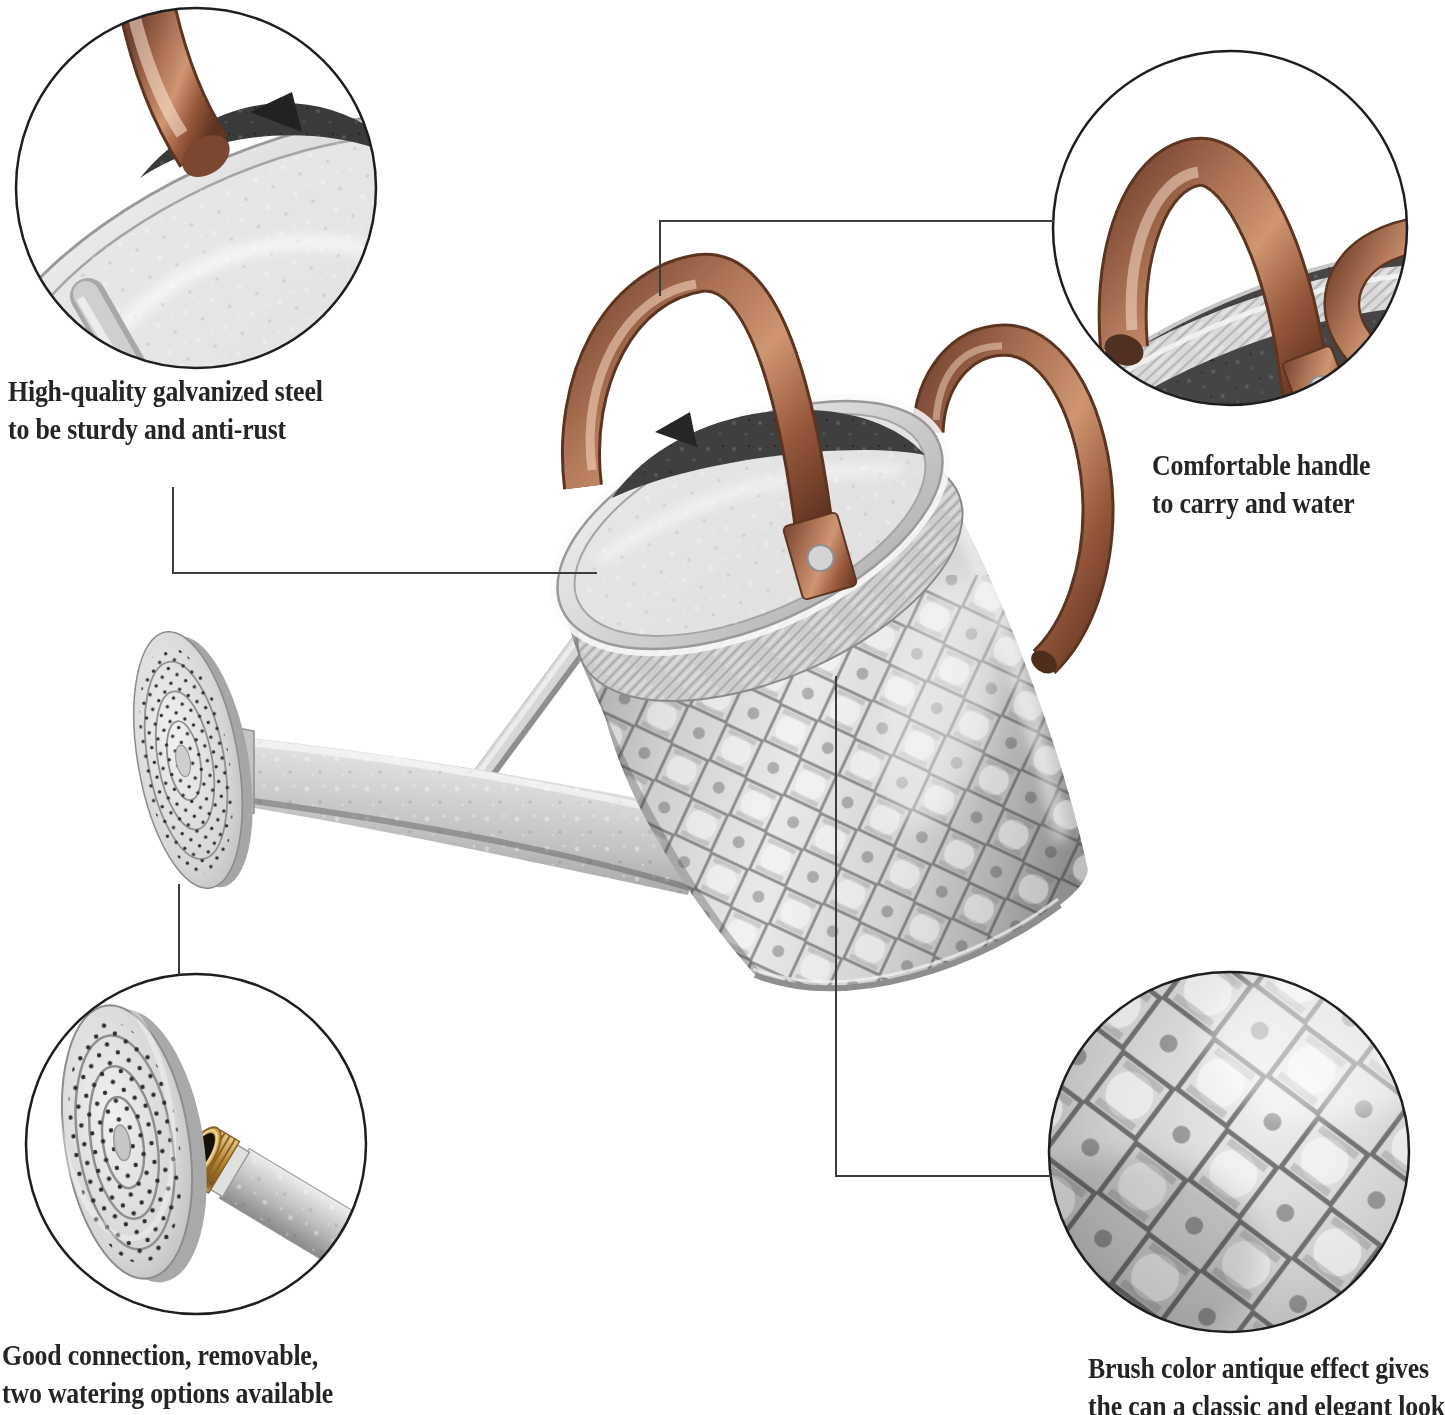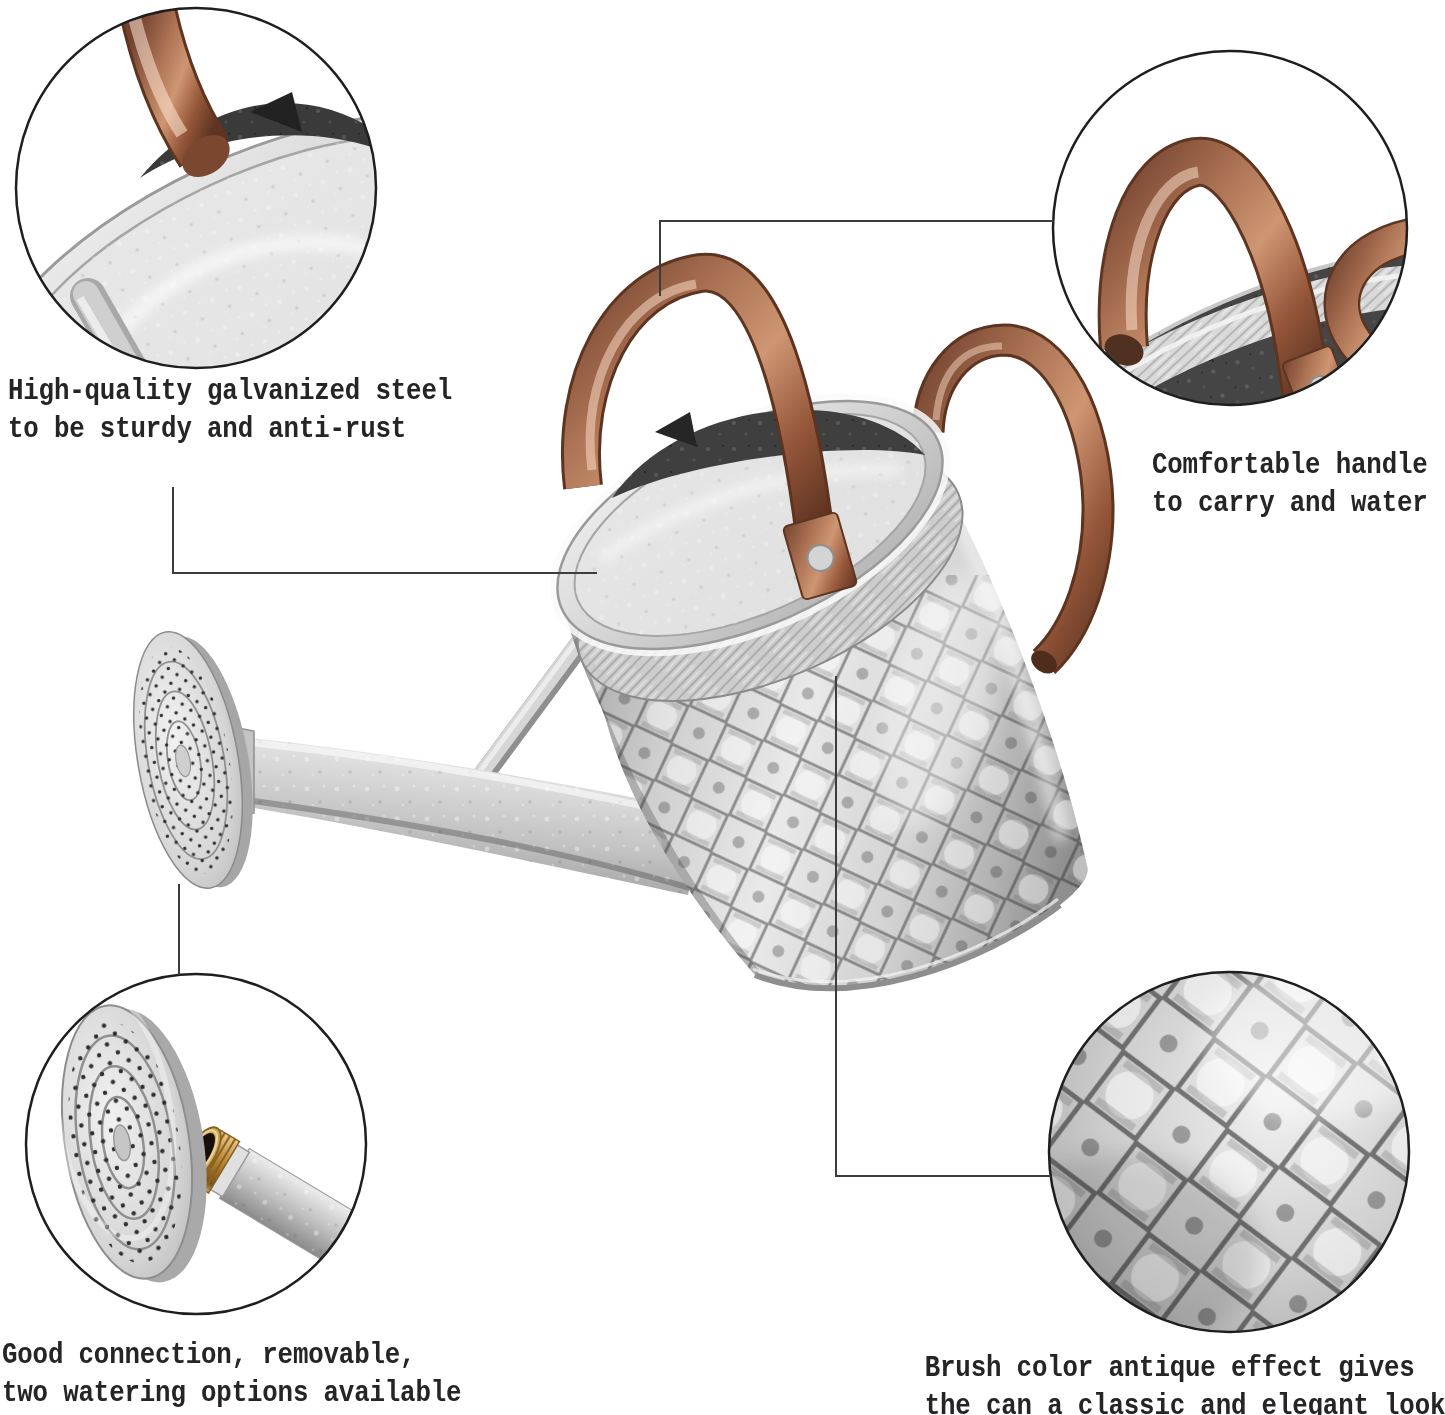--- a/index.html
+++ b/index.html
@@ -1,19 +1,19 @@
 <!DOCTYPE html>
 <html style="--background: #ffffff; --text: #252525; --leader_line: #3c3c3c; --circle_outline: #1e1e1e; --copper: #a96c4c; --copper_dark: #6f4028; --copper_light: #d2a47e; --steel_light: #ececec; --steel_mid: #c6c6c6; --steel_dark: #8f8f8f; --interior_dark: #454545; --brass: #bb8a3a;"><head>
 <meta charset="utf-8">
 <style>
   html,body{margin:0;padding:0;background:#fff;}
   .stage{
     position:relative;width:1445px;height:1415px;overflow:hidden;
     background:var(--background,#fff);
-    font-family:Liberation Mono, monospace;
+    font-family:Liberation Serif, serif;
   }
   .stage svg{position:absolute;left:0;top:0;}
   .callout{
     position:absolute;
     font-size:30px;font-weight:700;line-height:38px;letter-spacing:-0.2px;
     color:var(--text,#252525);
     transform:scaleX(.86);transform-origin:0 0;white-space:nowrap;
   }
   .callout span{display:block;}
   .callout.anchor-right{right:0;transform-origin:100% 0;}

